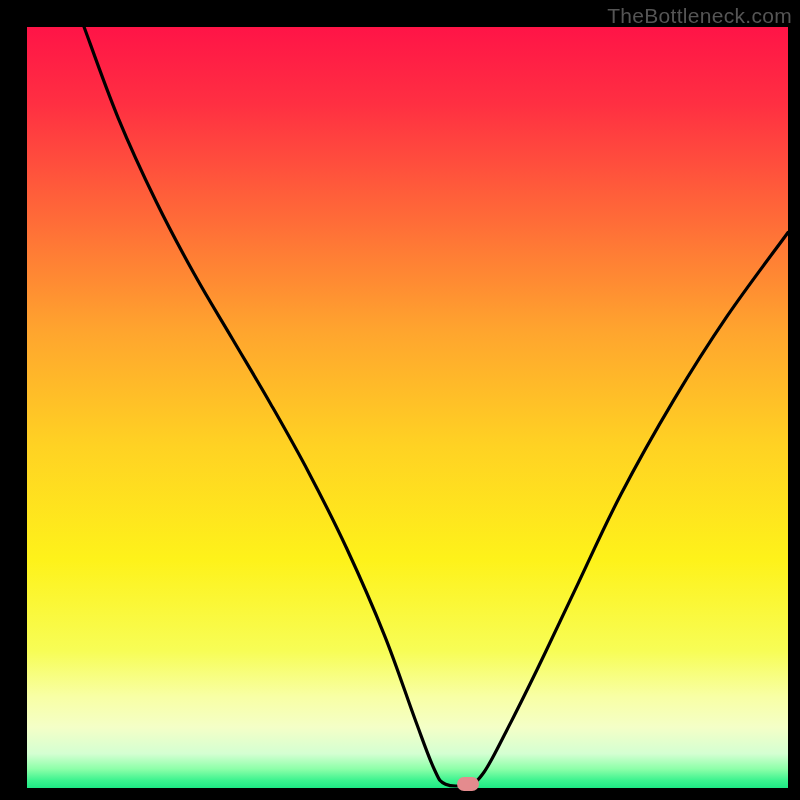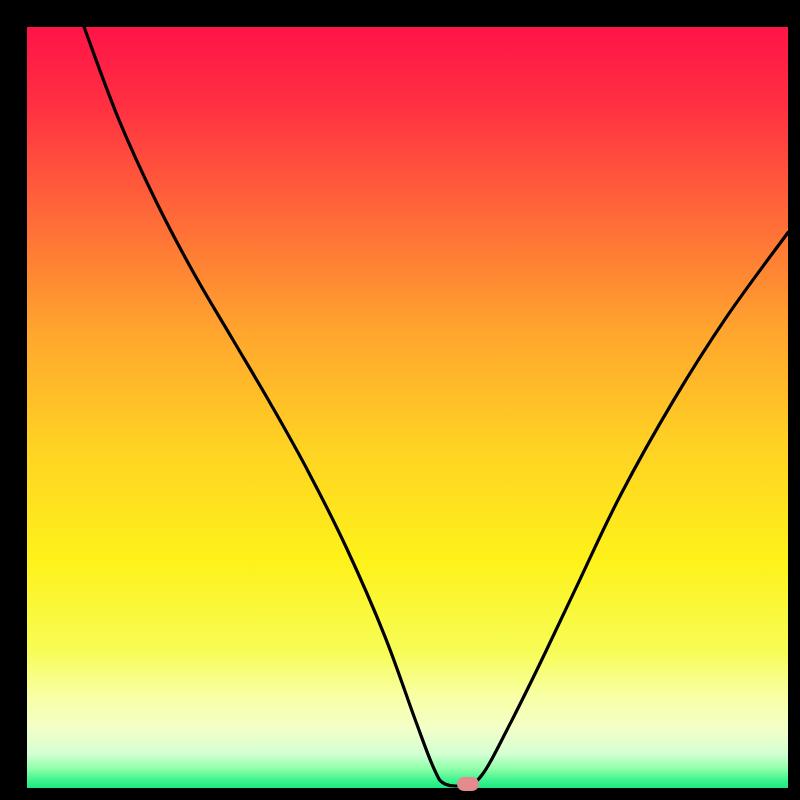--- a/index.html
+++ b/index.html
@@ -39,20 +39,21 @@
     background: #e48b8e;
     border-radius: 7px;
     transform: translate(-50%, -50%);
     z-index: 5;
   }
 </style>
 </head>
 <body>
 
 <div class="chart-container">
+  <div class="watermark">TheBottleneck.com</div>
 
   <svg class="plot" width="800" height="800" viewBox="0 0 800 800">
     <defs>
       <linearGradient id="bg-grad" x1="0" y1="0" x2="0" y2="1">
           <stop offset="0.00%" stop-color="#ff1447"></stop>
           <stop offset="10.00%" stop-color="#ff2f42"></stop>
           <stop offset="25.00%" stop-color="#ff6a38"></stop>
           <stop offset="40.00%" stop-color="#ffa52e"></stop>
           <stop offset="55.00%" stop-color="#ffd223"></stop>
           <stop offset="70.00%" stop-color="#fef21a"></stop>

